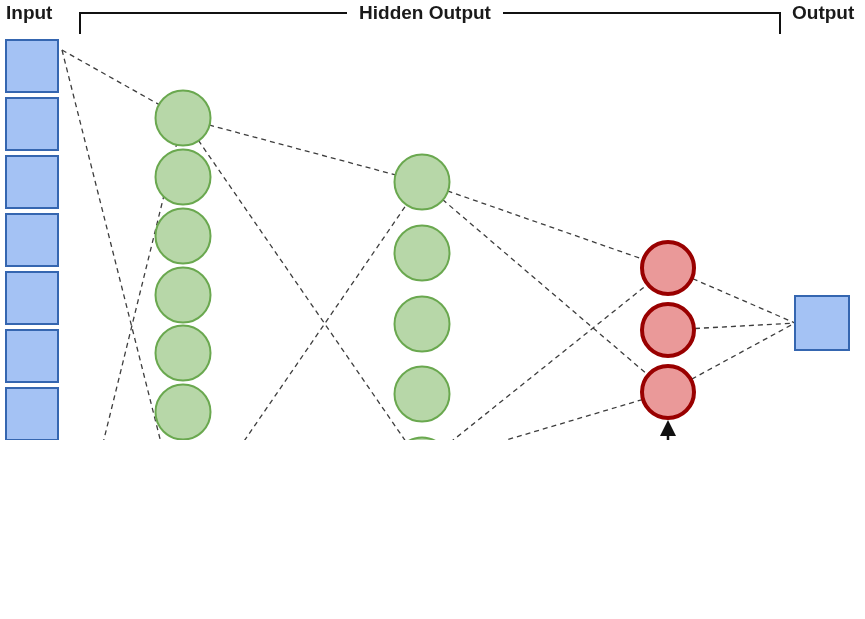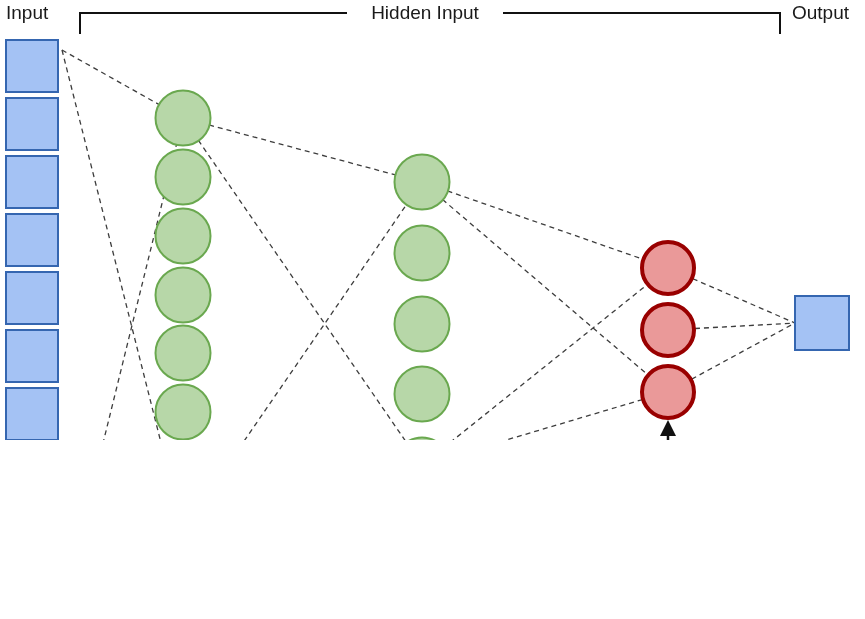--- a/index.html
+++ b/index.html
@@ -7,20 +7,21 @@
     padding: 0;
     background: #ffffff;
     font-family: "Liberation Sans", sans-serif;
   }
   #stage {
     position: relative;
     width: 865px;
     height: 440px;
     background: #ffffff;
     overflow: hidden;
+    font-weight: bold;
   }
   #net-svg {
     position: absolute;
     left: 0;
     top: 0;
   }
   .diagram-label {
     position: absolute;
     color: #1a1a1a;
     font-size: 19px;
@@ -86,17 +87,17 @@
       <circle cx="668" cy="392" r="26" fill="#ea9999" stroke="#990000" stroke-width="4"></circle>
       <rect x="795" y="296" width="54" height="54" fill="#a4c2f4" stroke="#3566b0" stroke-width="2"></rect>
       <polyline points="80,34 80,13 347,13" fill="none" stroke="#111111" stroke-width="2"></polyline>
       <polyline points="503,13 780,13 780,34" fill="none" stroke="#111111" stroke-width="2"></polyline>
       <line x1="668" y1="434" x2="668" y2="524" stroke="#111111" stroke-width="2.5"></line>
       <polygon points="668,420 660,436 676,436" fill="#111111"></polygon>
     </svg>
 
   <div class="diagram-label" id="label-input">Input</div>
 
-  <div class="diagram-label" id="label-hidden">Hidden Input</div>
+  <div class="diagram-label" id="label-hidden">Hidden Output</div>
 
   <div class="diagram-label" id="label-output">Output</div>
 
 </div>
 
 </body></html>

